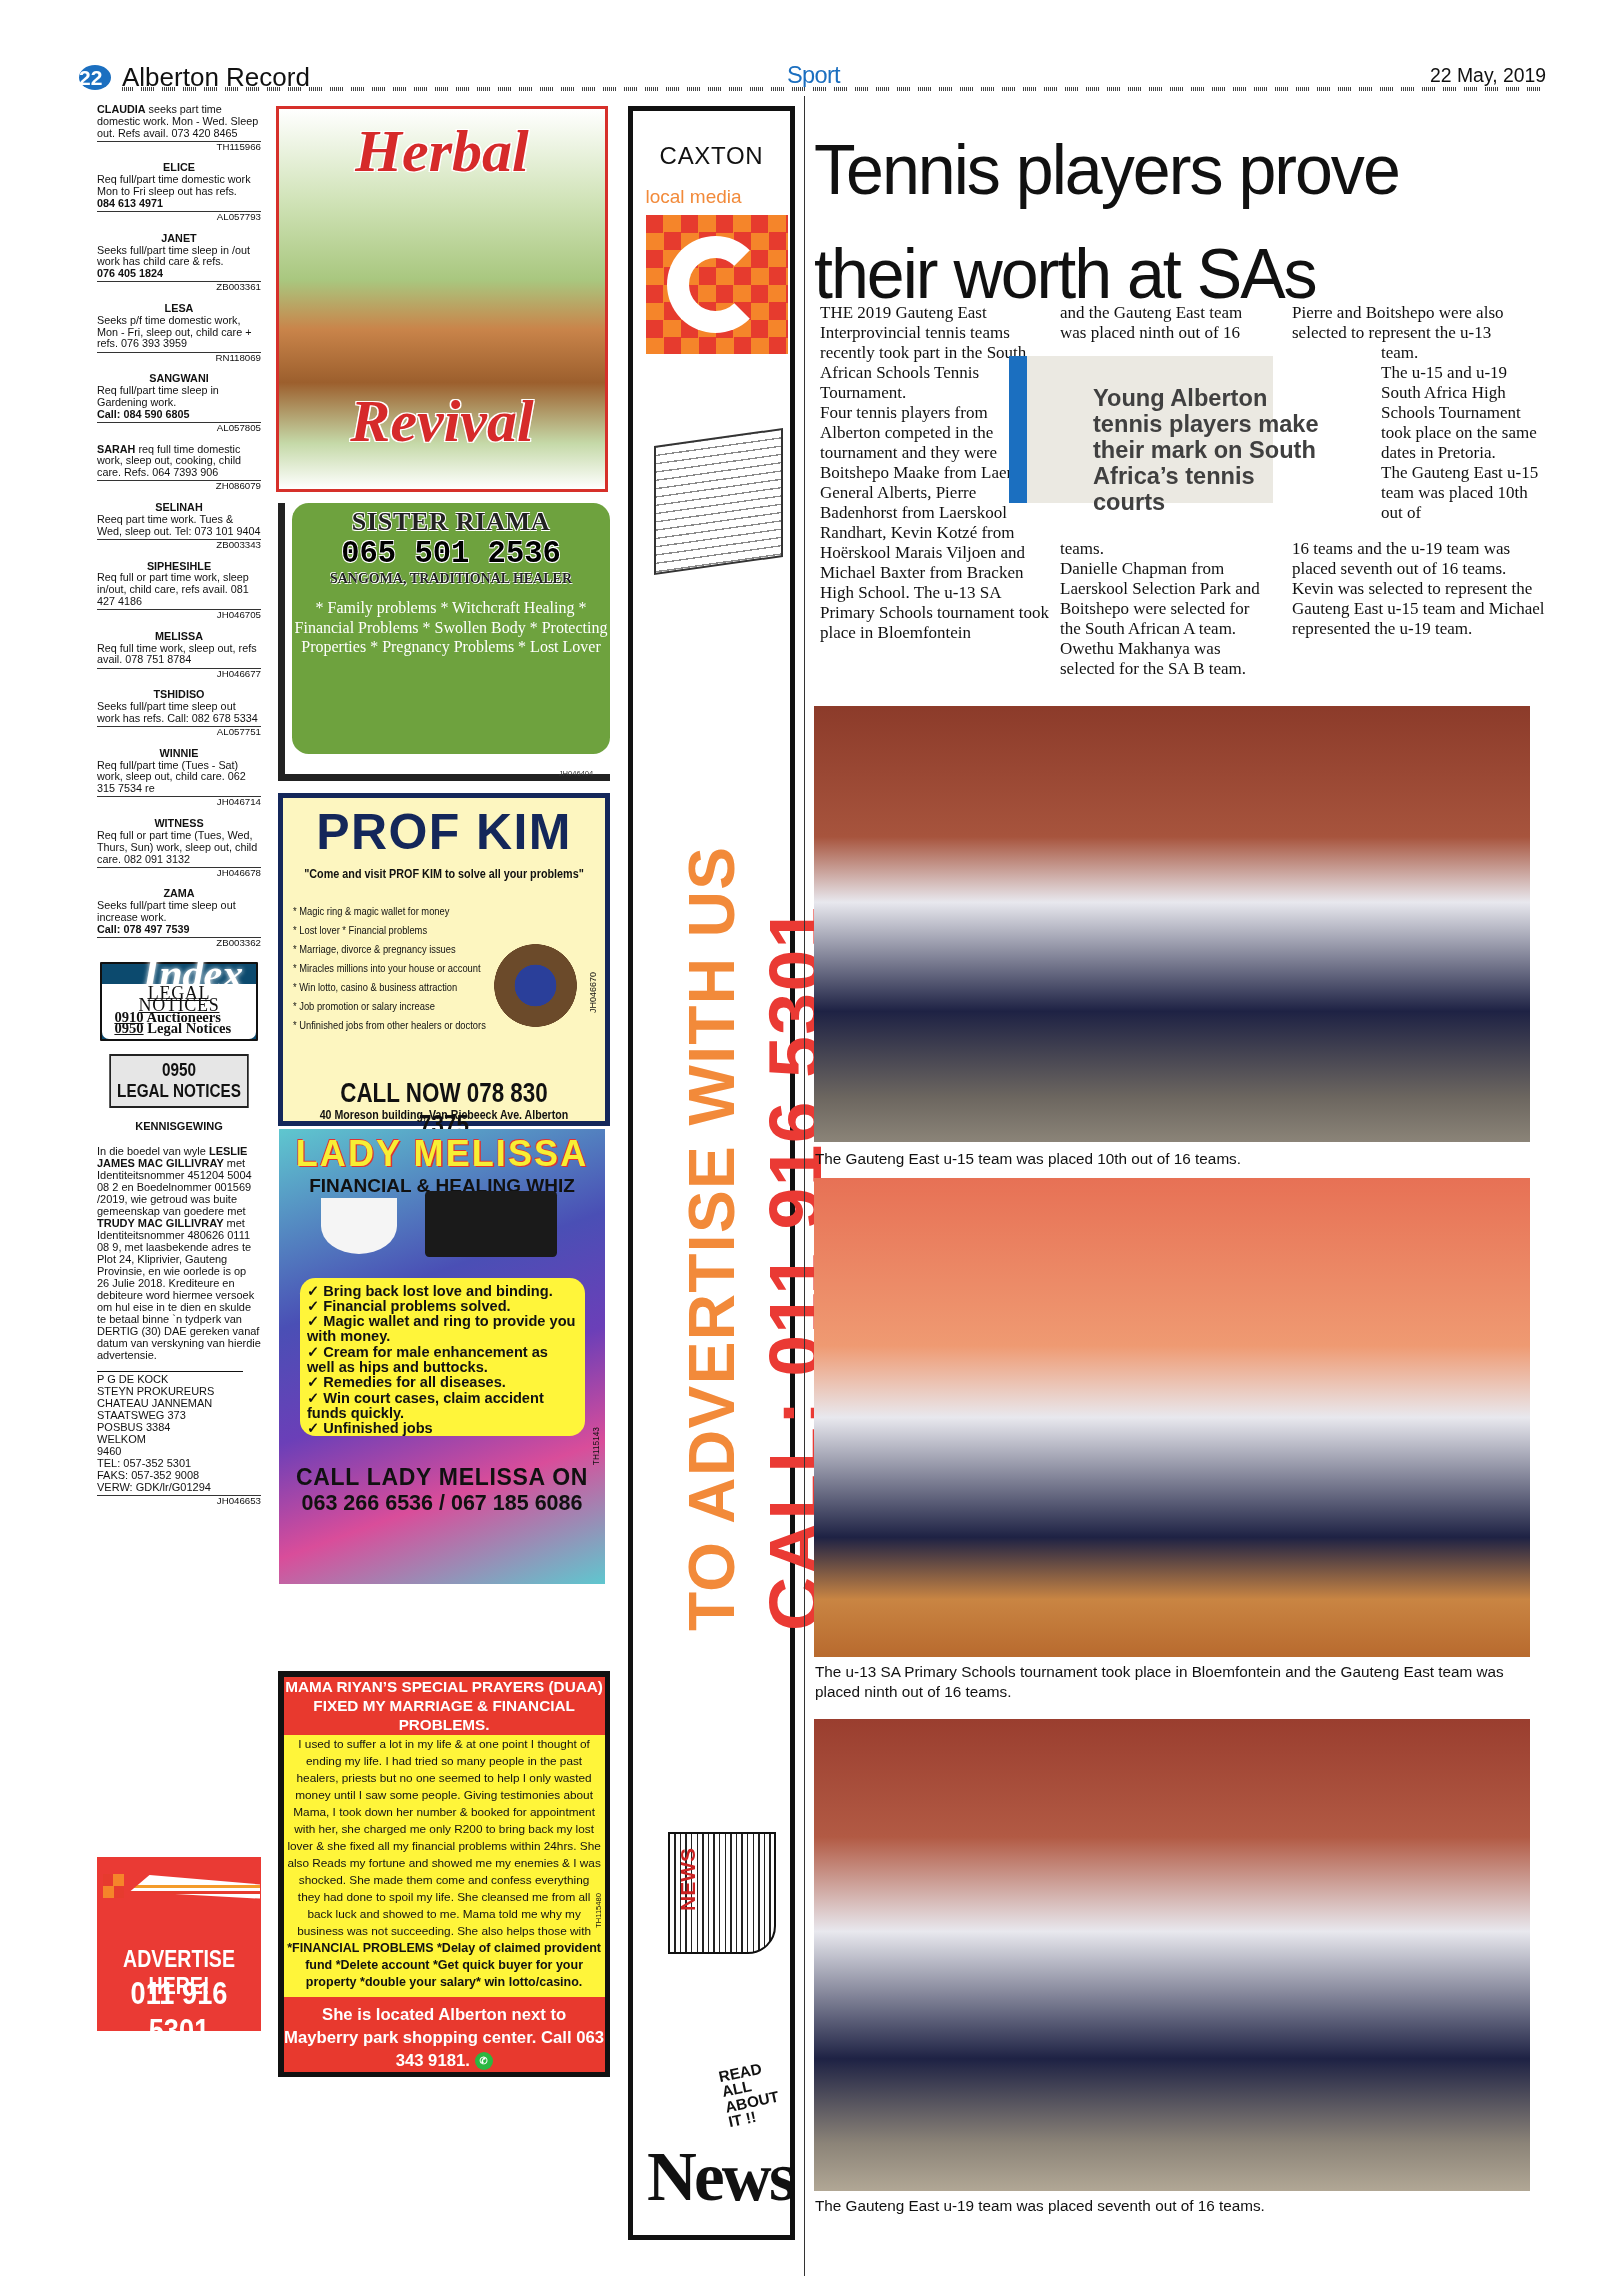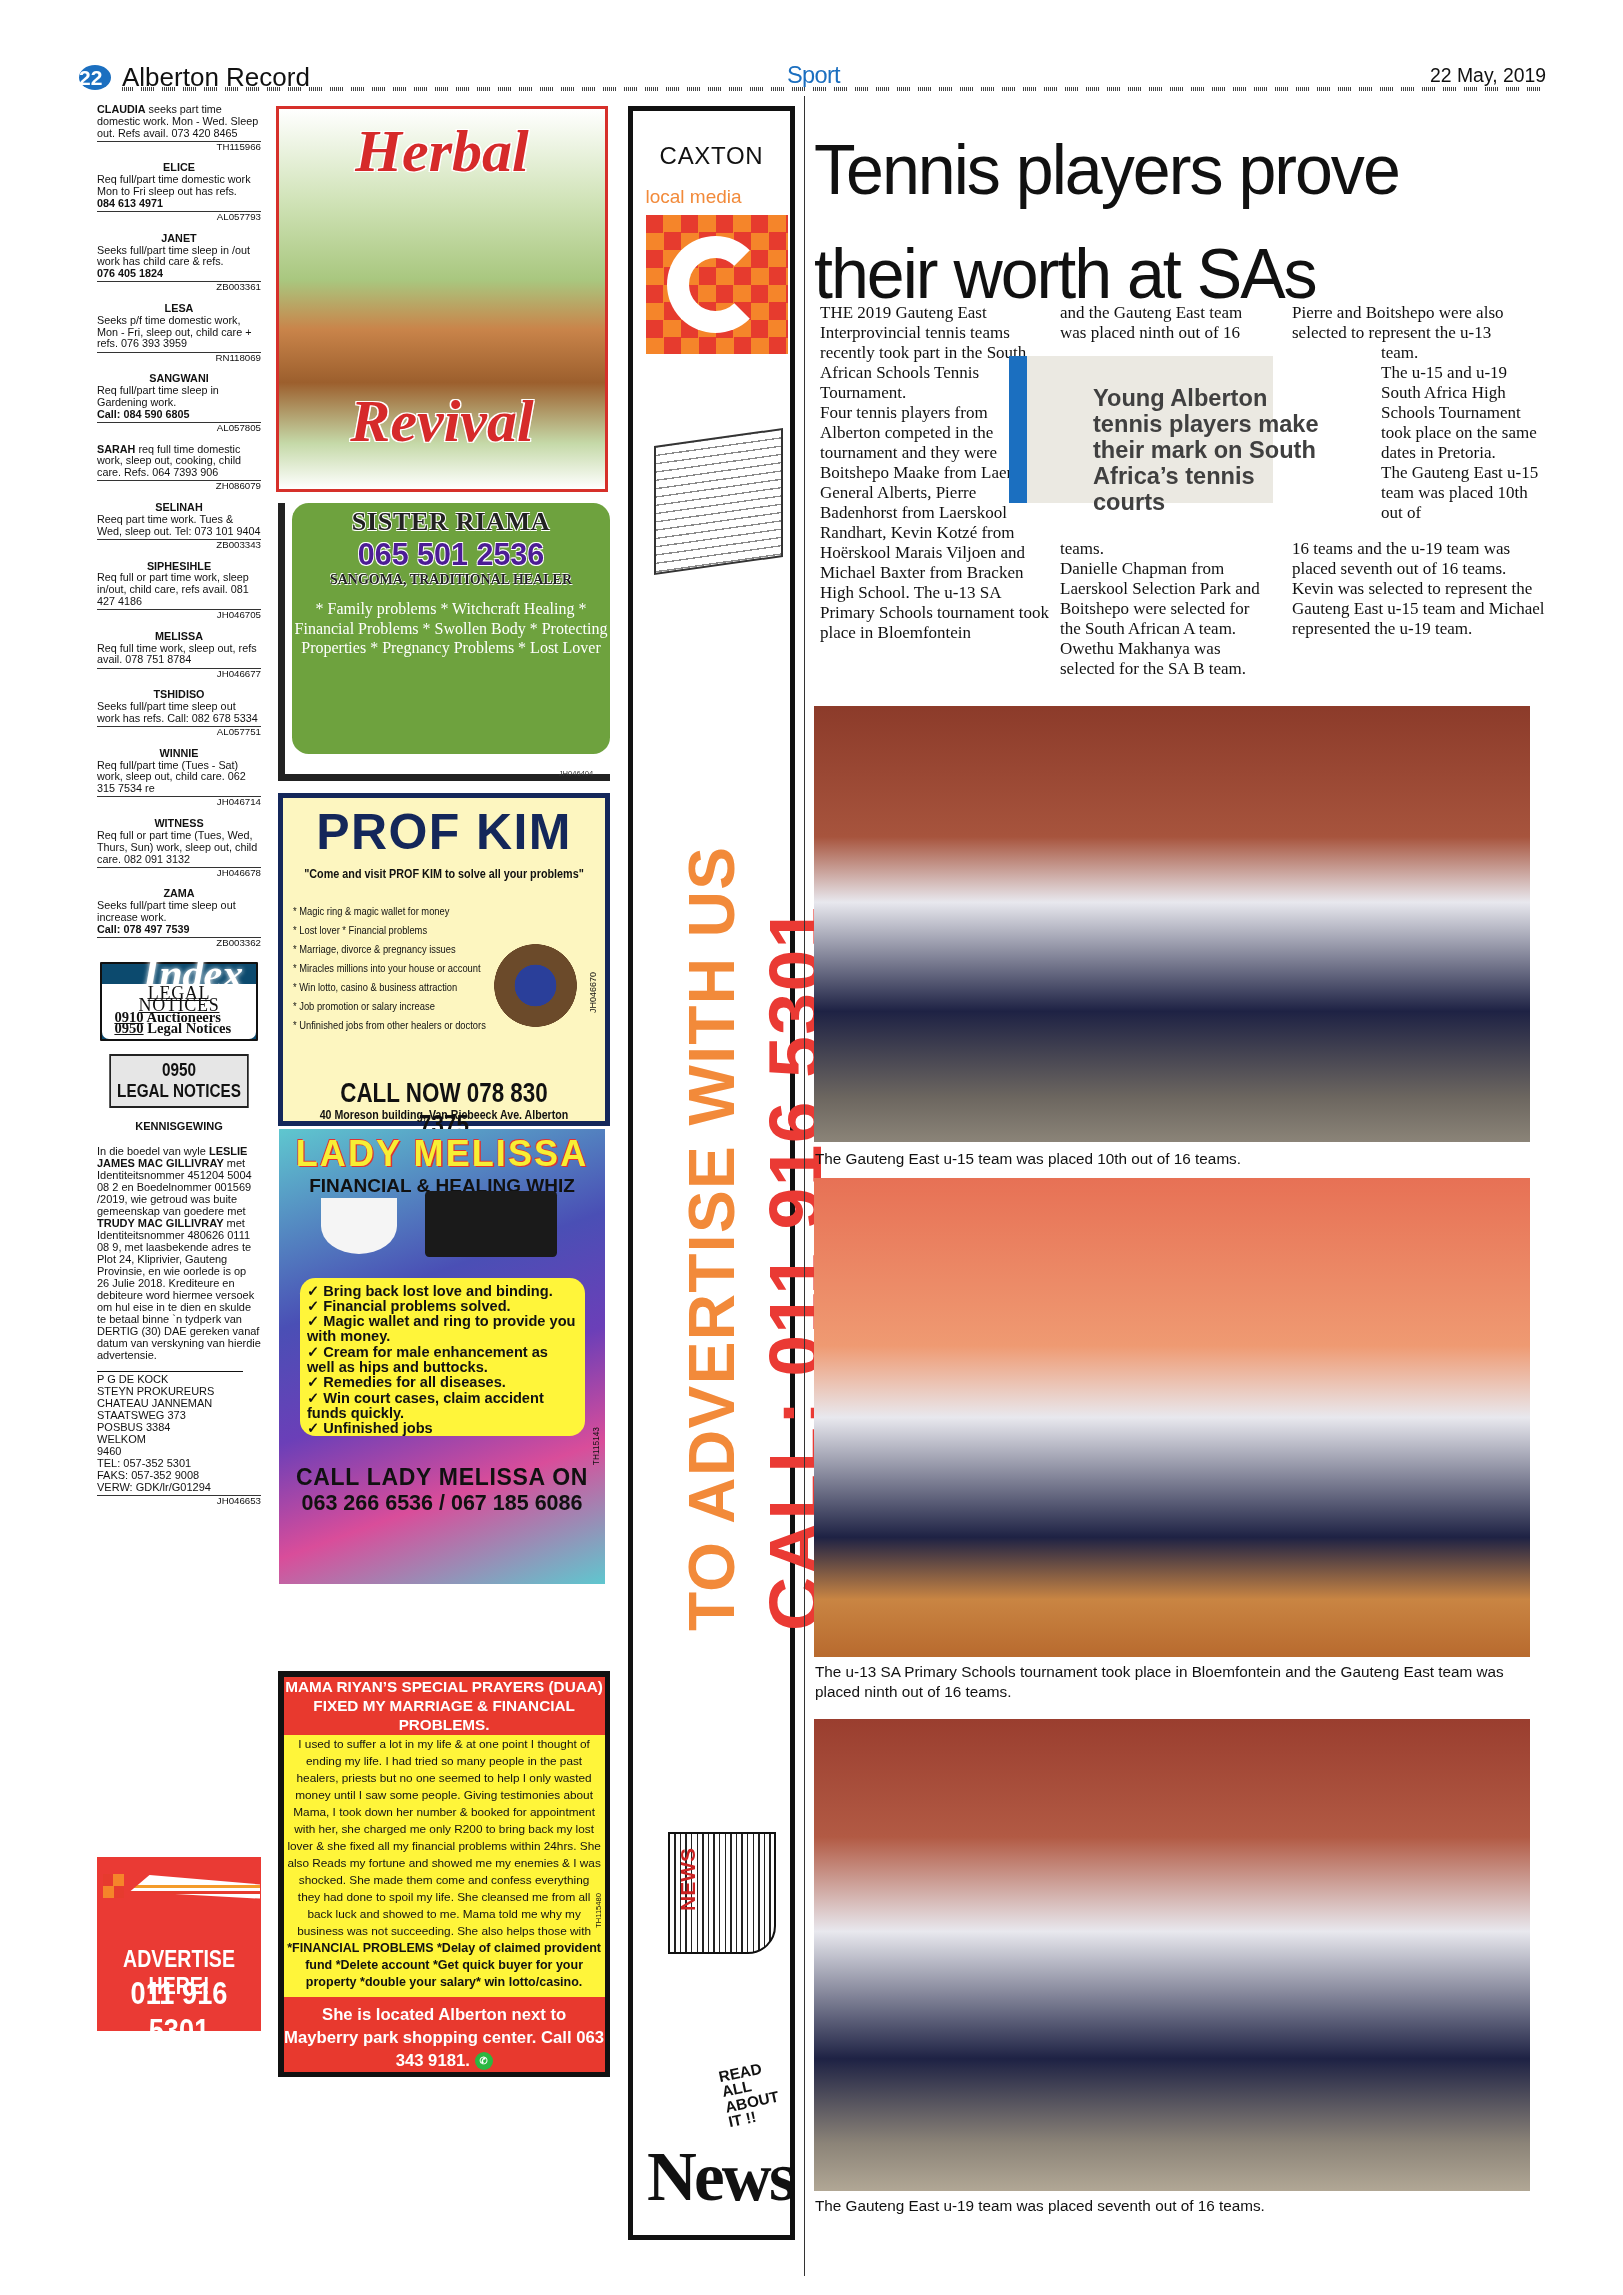--- a/index.html
+++ b/index.html
@@ -30,21 +30,21 @@
   .adv-here .l2{position:absolute;top:118px;width:100%;font-weight:bold;font-size:32px;transform:scaleX(.85);}
   .adv-here .logo{position:absolute;left:5.6px;top:17.4px;width:21px;height:23.6px;background:repeating-conic-gradient(#f5852a 0 25%,#e63b2e 0 50%);}
   .adv-here .plane{position:absolute;left:33px;top:18px;width:130px;height:23.6px;background:linear-gradient(180deg,#fff 0 40%,#f49b2a 40% 55%,#fff 55% 65%,#e63b2e 65% 80%,#fff 80%);clip-path:polygon(15% 0,100% 40%,100% 100%,0 70%);}
   .herbal-frame{left:276px;top:106px;width:332px;height:386px;border:3.5px solid #d6302a;box-sizing:border-box;background:linear-gradient(180deg,#fff 0%,#cfe2b5 25%,#a9c77f 45%,#c9844a 58%,#9c5f2d 72%,#c5d9a8 88%,#fff 100%);}
   .herbal-frame .t1,.herbal-frame .t2{position:absolute;width:100%;text-align:center;font-family:"Liberation Serif",serif;font-style:italic;font-weight:bold;color:#d62a2a;text-shadow:1.4px 1.4px 0 #fff,-1.4px -1.4px 0 #fff,1.4px -1.4px 0 #fff,-1.4px 1.4px 0 #fff;}
   .herbal-frame .t1{top:8.3px;font-size:60px;}
   .herbal-frame .t2{top:278px;font-size:60px;}
   .riama{left:278px;top:503px;width:332px;height:278px;border-left:7px solid #222;border-bottom:7px solid #222;box-sizing:border-box;}
   .riama .inner{position:absolute;left:7px;top:0;width:318px;height:251px;background:#6ea23e;border-radius:16.7px;text-align:center;color:#fff;}
   .riama .name{font-family:"Liberation Serif",serif;font-weight:bold;font-size:26px;color:#222;text-shadow:0.7px 0.7px 0 #fff,-0.7px -0.7px 0 #fff,0.7px -0.7px 0 #fff,-0.7px 0.7px 0 #fff;margin-top:4.2px;letter-spacing:0.7px;}
-  .riama .phone{font-family:Liberation Sans, sans-serif;font-weight:bold;font-size:30.5px;color:#4c1d95;text-shadow:0.7px 0.7px 0 #fff,-0.7px -0.7px 0 #fff,0.7px -0.7px 0 #fff,-0.7px 0.7px 0 #fff;}
+  .riama .phone{font-family:Liberation Mono, monospace;font-weight:bold;font-size:30.5px;color:#000000;text-shadow:0.7px 0.7px 0 #fff,-0.7px -0.7px 0 #fff,0.7px -0.7px 0 #fff,-0.7px 0.7px 0 #fff;}
   .riama .sub{font-family:"Liberation Serif",serif;font-weight:bold;font-size:14px;color:#222;text-shadow:0.7px 0.7px 0 #fff,-0.7px -0.7px 0 #fff;margin-bottom:11px;}
   .riama .svc{font-family:"Liberation Serif",serif;font-size:16px;line-height:19.4px;}
   .riama .ref{position:absolute;right:16.7px;bottom:-4.2px;font-size:7.6px;color:#333;}
   .kim{left:278px;top:793px;width:332px;height:333px;border:5.6px solid #14275a;box-sizing:border-box;background:#fdf6c0;}
   .kim .name{font-weight:bold;font-size:50px;color:#14275a;text-align:center;line-height:56px;margin-top:5.6px;letter-spacing:1.4px;}
   .kim .tag{font-weight:bold;font-size:12px;text-align:center;margin-top:7px;transform:scaleX(.9);}
   .kim ul{list-style:none;margin:21px 0 0 9.7px;padding:0;font-size:11px;line-height:19px;transform:scaleX(.85);transform-origin:left;}
   .kim .ring{position:absolute;right:28px;top:146px;width:83px;height:83px;border-radius:30%;background:radial-gradient(#2a3f9a 0 35%,#6b4a2a 36% 70%,transparent 71%);transform:rotate(15deg);}
   .kim .ref{position:absolute;right:7px;top:174px;font-size:9px;writing-mode:vertical-rl;transform:rotate(180deg);}
   .kim .call{position:absolute;left:0;width:100%;top:279px;text-align:center;font-weight:bold;font-size:28px;transform:scaleX(.8);}

